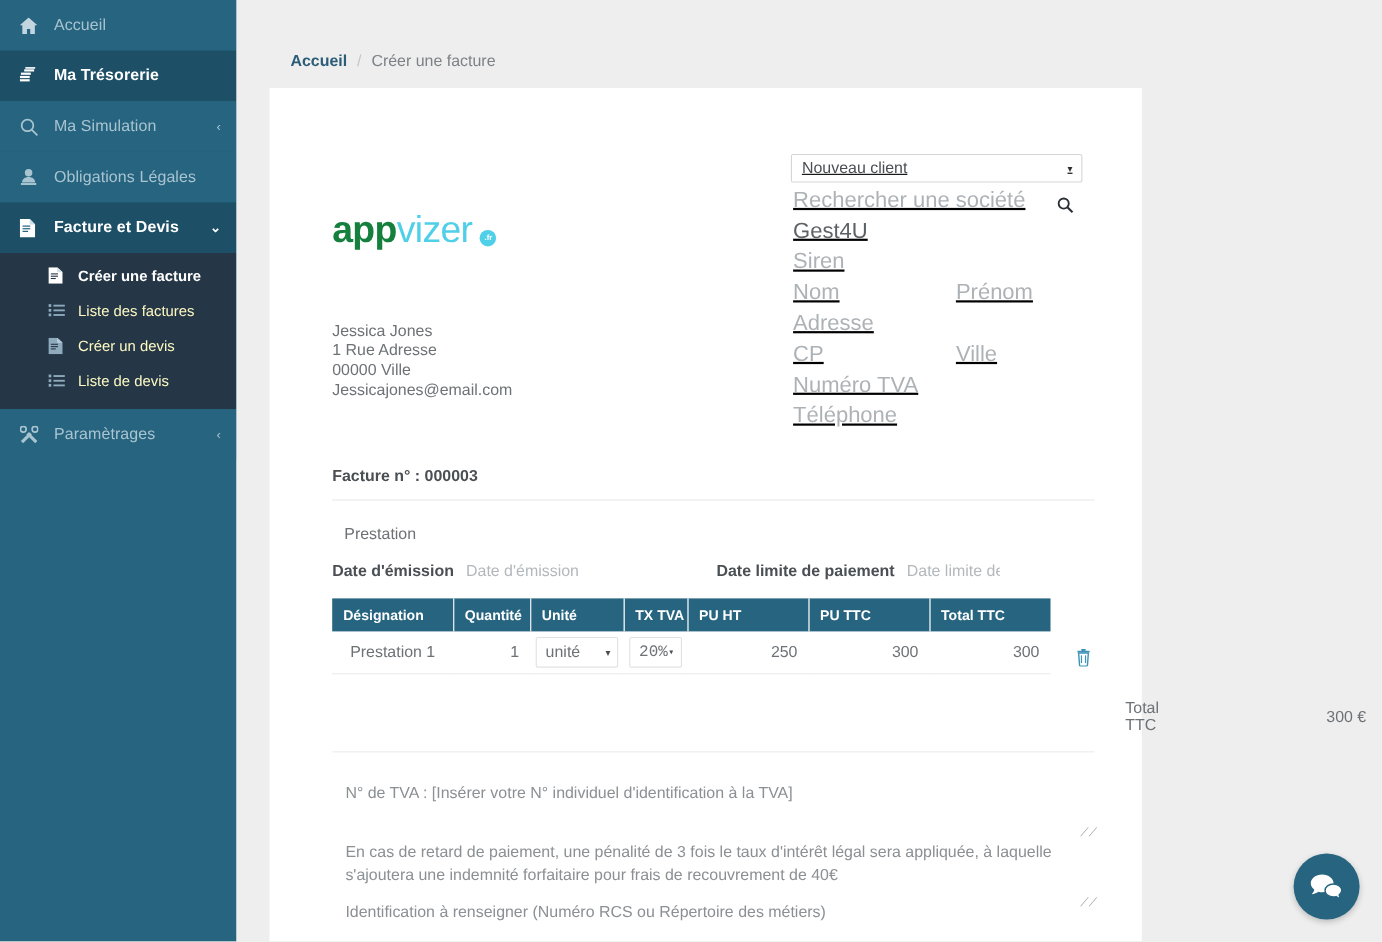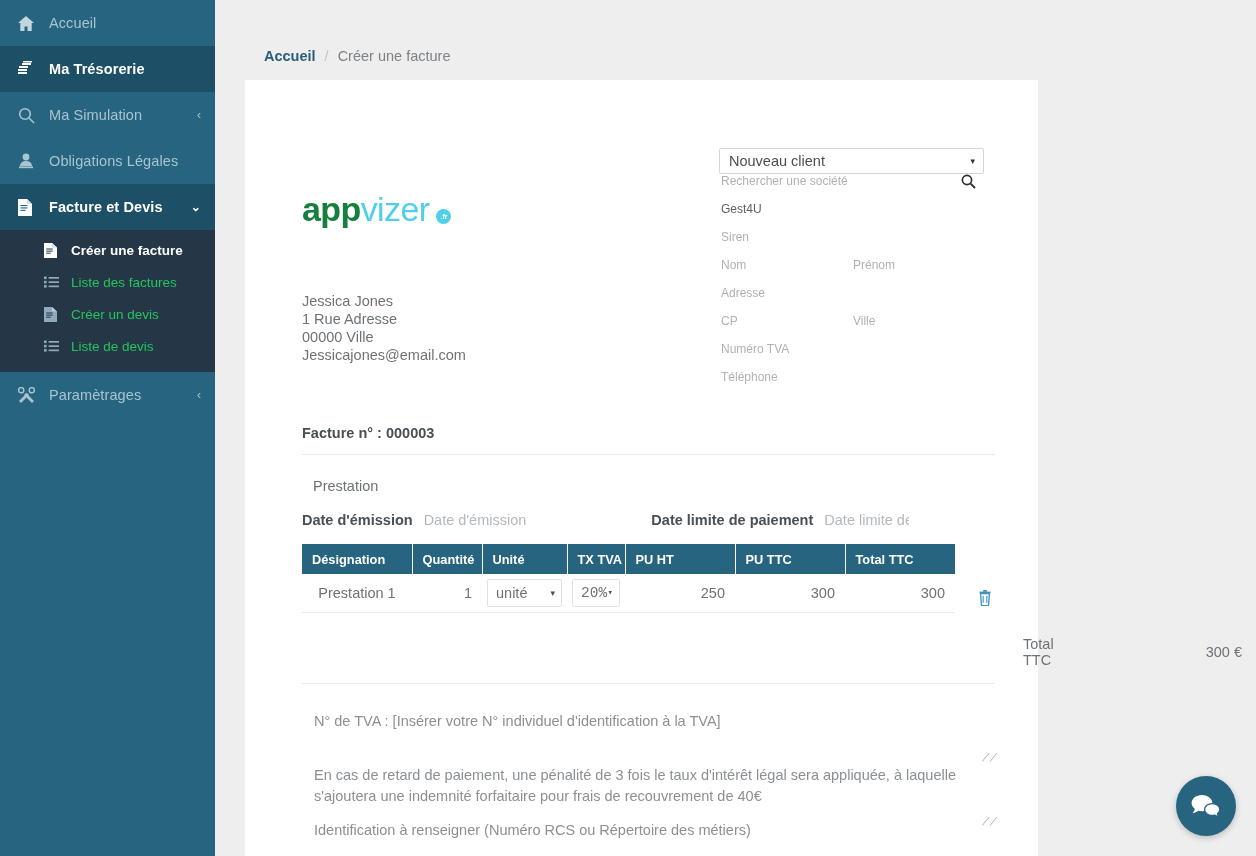--- a/index.html
+++ b/index.html
@@ -52,21 +52,21 @@
     font-weight: bold;
   }
   .nav-item.active .chev { color: #ffffff; }
 
   #submenu { background: #253746; padding: 4px 0 10px 0; }
   .sub-item {
     display: flex;
     align-items: center;
     height: 32px;
     padding-left: 44px;
-    color: #22c55e;
+    color: #fef9c3;
     font-size: 13.5px;
     cursor: pointer;
   }
   .sub-item .ico {
     width: 20px; flex: 0 0 20px; margin-right: 7px;
     display:flex; align-items:center;
   }
   .sub-item.current { color: #ffffff; font-weight: bold; }
 
   
@@ -97,40 +97,42 @@
     left: 30px; top: 80px;
     width: 793px;
     height: 800px;
     background: #ffffff;
     padding: 0;
   }
 
   
   #client-panel {
     position: absolute;
-    left: 474px; top: 68px;
+    left: 474px; top: 60px;
     width: 265px;
+    text-decoration: underline;
   }
   #client-select {
     width: 265px; height: 26px;
     border: 1px solid #d2d6d9;
     border-radius: 2px;
     background: #fff;
     display: flex; align-items: center;
     padding: 0 8px 0 9px;
     font-size: 14.5px; color: #4a4f54;
     cursor: pointer;
   }
   #client-select .caret { margin-left: auto; font-size: 9px; color: #2b2f33; }
   .cf-row {
-    display: flex; align-items: flex-start;
+    display: flex; align-items: flex-end;
     height: 28px;
-    font-size: 12px;
+    font-size: 20px;
     color: #adb2b6;
     padding-left: 2px;
+    gap: 16px;
   }
   .cf-row .f1 { width: 132px; }
   .cf-row .f2 { flex: 1 1 auto; }
   .cf-row.filled { color: #5c6166; }
   .cf-row .mag { margin-left: auto; padding-right: 8px; display:flex; }
 
   
   #logo {
     position: absolute; left: 57px; top: 112px;
     font-size: 34px; letter-spacing: -0.6px;

